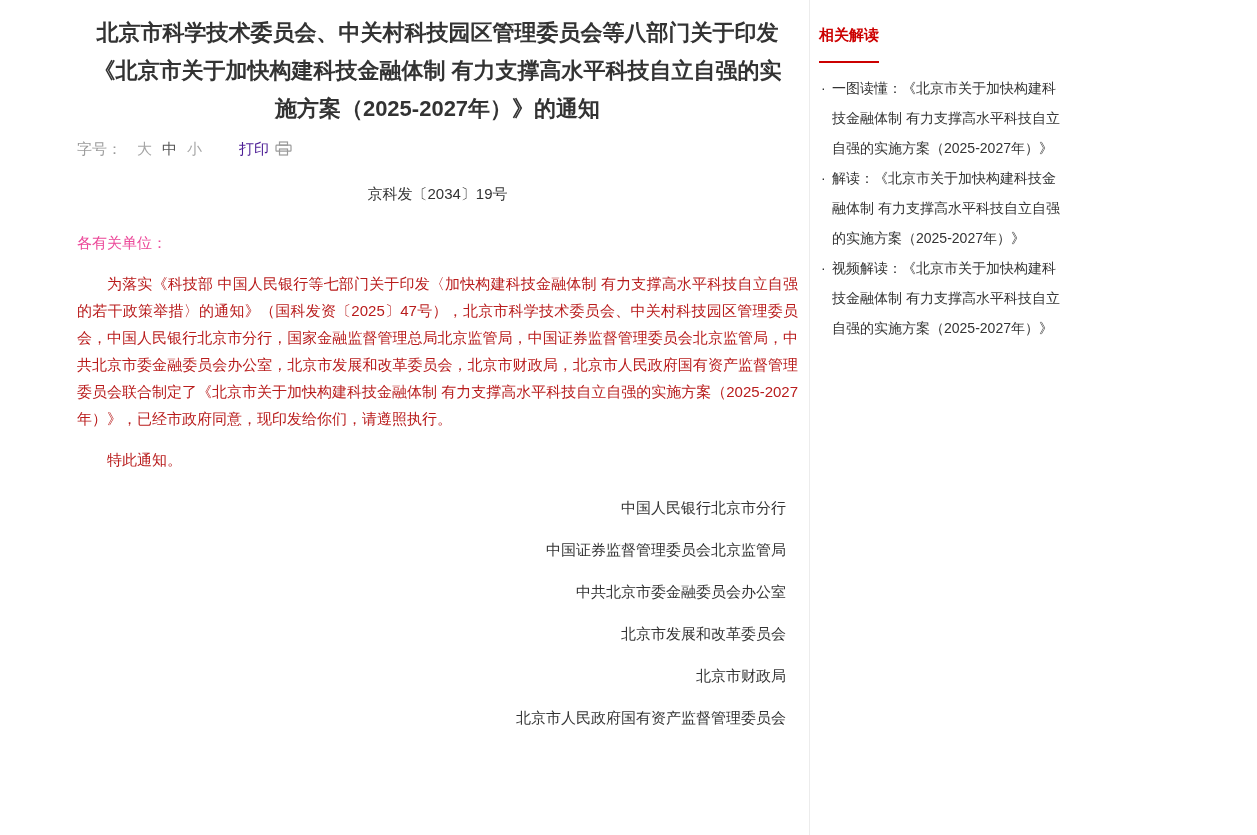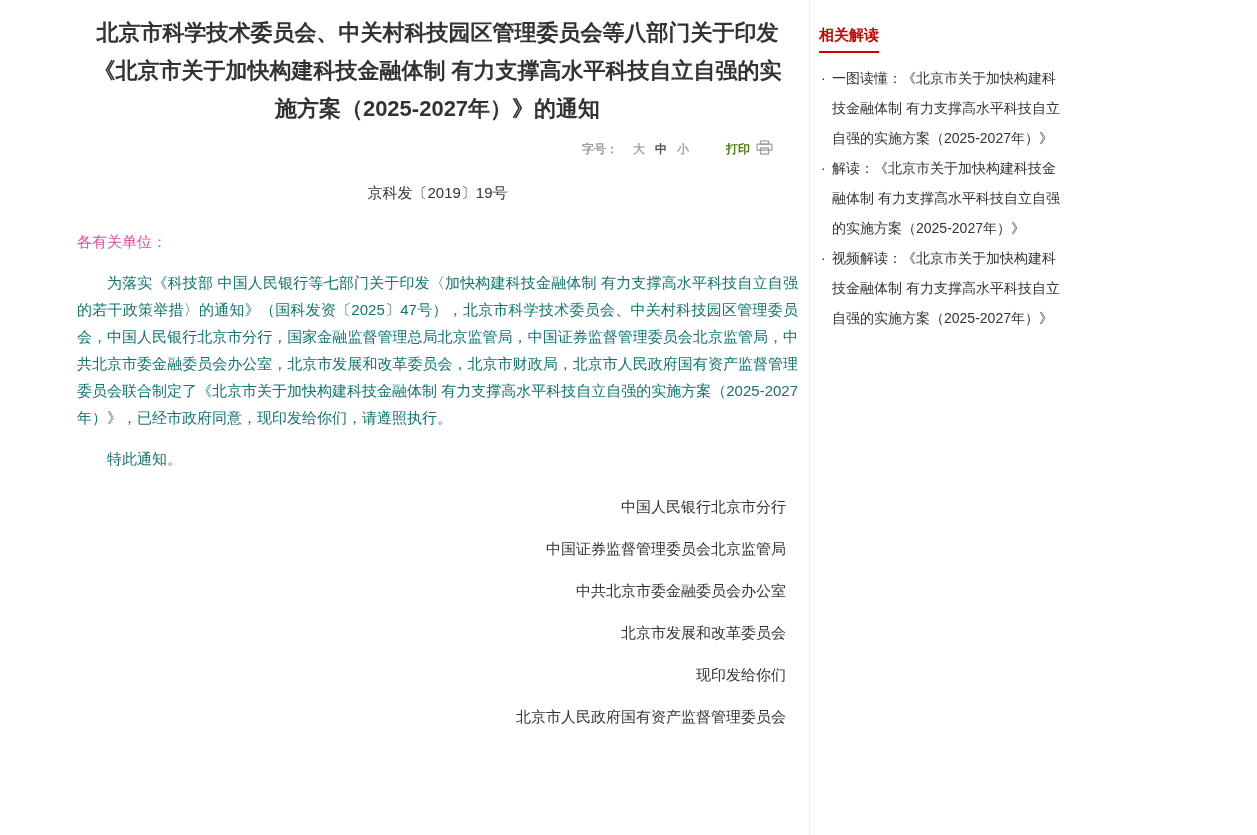--- a/index.html
+++ b/index.html
@@ -8,53 +8,53 @@
   .page { display: flex; width: 1257px; height: 835px; align-items: stretch; }
 
   
   .main { width: 721px; margin-left: 77px; padding-top: 2px; flex: none; }
   .title {
     font-size: 22px; font-weight: bold; line-height: 38px;
     text-align: center; color: #333; margin-top: 12px; padding: 0 10px;
   }
   .toolbar {
     margin-top: 12px; padding-right: 25px;
-    display: flex; justify-content: flex-end; align-items: center;
-    font-size: 12px; color: #9a9a9a; font-weight: bold;
+    display: flex; justify-content: flex-start; align-items: center;
+    font-size: 15px; color: #9a9a9a;
   }
   .toolbar .fs-label { margin-right: 10px; }
   .fs-option { color: #a5a5a5; margin: 0 5px; cursor: pointer; text-decoration: none; }
   .fs-option.active { color: #555; }
   .print-btn {
     display: inline-flex; align-items: center; gap: 6px;
-    margin-left: 32px; color: #4d7c0f; cursor: pointer; text-decoration: none;
+    margin-left: 32px; color: #4c1d95; cursor: pointer; text-decoration: none;
   }
   .printer-icon { display: inline-block; }
   .doc-number { text-align: center; font-size: 15px; color: #333; margin-top: 26px; }
   .salutation { font-size: 15px; line-height: 27px; margin-top: 25px; color: #ec4899; }
   .body-para {
     font-size: 15px; line-height: 27px; text-align: justify;
-    color: #0f766e; margin-top: 14px;
+    color: #b91c1c; margin-top: 14px;
   }
   .indent { text-indent: 2em; }
   .signatures { margin-top: 24px; }
   .signatures p, .date {
     font-size: 15px; line-height: 21px; text-align: right;
     padding-right: 12px; color: #333;
   }
   .signatures p { margin-bottom: 21px; }
 
   
   .sidebar {
     margin-left: 11px; border-left: 1px solid #ececec;
     padding: 26px 10px 0 9px; width: 262px; flex: none; min-height: 835px;
   }
   .sidebar-header-text {
     display: inline-block; font-size: 15px; font-weight: bold;
-    color: var(--accent, #cc0000); padding-bottom: 6px;
+    color: var(--accent, #cc0000); padding-bottom: 16px;
     border-bottom: 2px solid var(--accent, #cc0000);
   }
   .reading-list { list-style: none; margin-top: 10px; }
   .reading-item { position: relative; padding-left: 13px; font-size: 14px; line-height: 30px; cursor: pointer; }
   .reading-item .bullet { position: absolute; left: 2px; top: 0; color: #333; }
   .reading-link { color: #333; text-decoration: none; cursor: pointer; }
 </style>
 </head>
 <body>
 
@@ -75,33 +75,33 @@
             <g fill="none" stroke="#9a9a9a" stroke-width="1.2">
               <rect x="4.5" y="1" width="8" height="3.2"></rect>
               <rect x="1" y="4.2" width="15" height="6" rx="0.8"></rect>
               <rect x="4.5" y="8" width="8" height="6"></rect>
             </g>
           </svg>
         </span>
       </a>
     </div>
 
-    <div class="doc-number">京科发〔2019〕19号</div>
+    <div class="doc-number">京科发〔2034〕19号</div>
 
     <p class="salutation">各有关单位：</p>
 
     <p class="body-para indent">为落实《科技部 中国人民银行等七部门关于印发〈加快构建科技金融体制 有力支撑高水平科技自立自强的若干政策举措〉的通知》（国科发资〔2025〕47号），北京市科学技术委员会、中关村科技园区管理委员会，中国人民银行北京市分行，国家金融监督管理总局北京监管局，中国证券监督管理委员会北京监管局，中共北京市委金融委员会办公室，北京市发展和改革委员会，北京市财政局，北京市人民政府国有资产监督管理委员会联合制定了《北京市关于加快构建科技金融体制 有力支撑高水平科技自立自强的实施方案（2025-2027年）》，已经市政府同意，现印发给你们，请遵照执行。</p>
     <p class="body-para indent">特此通知。</p>
 
     <div class="signatures">
       <p>中国人民银行北京市分行</p>
       <p>中国证券监督管理委员会北京监管局</p>
       <p>中共北京市委金融委员会办公室</p>
       <p>北京市发展和改革委员会</p>
-      <p>现印发给你们</p>
+      <p>北京市财政局</p>
       <p>北京市人民政府国有资产监督管理委员会</p>
     </div>
 
   </div>
 
   <aside class="sidebar">
     <div class="sidebar-header">
       <span class="sidebar-header-text">相关解读</span>
     </div>
     <ul class="reading-list">

